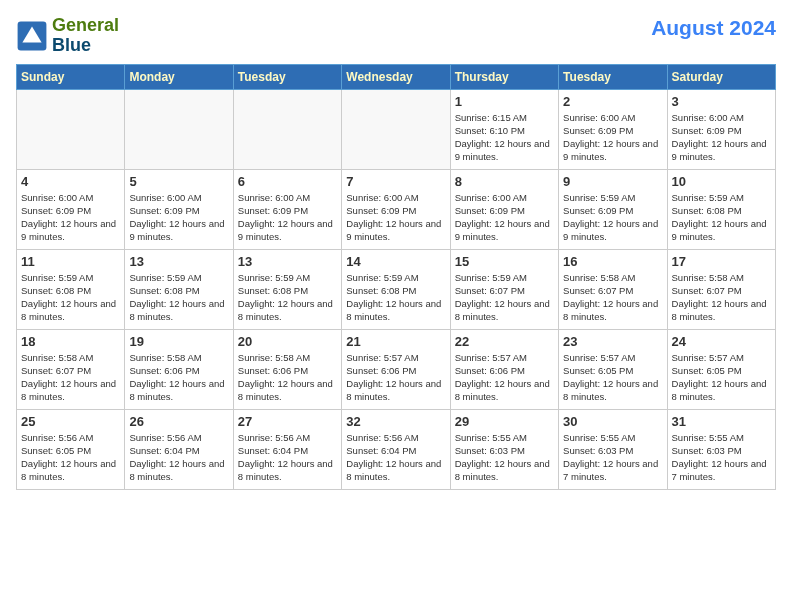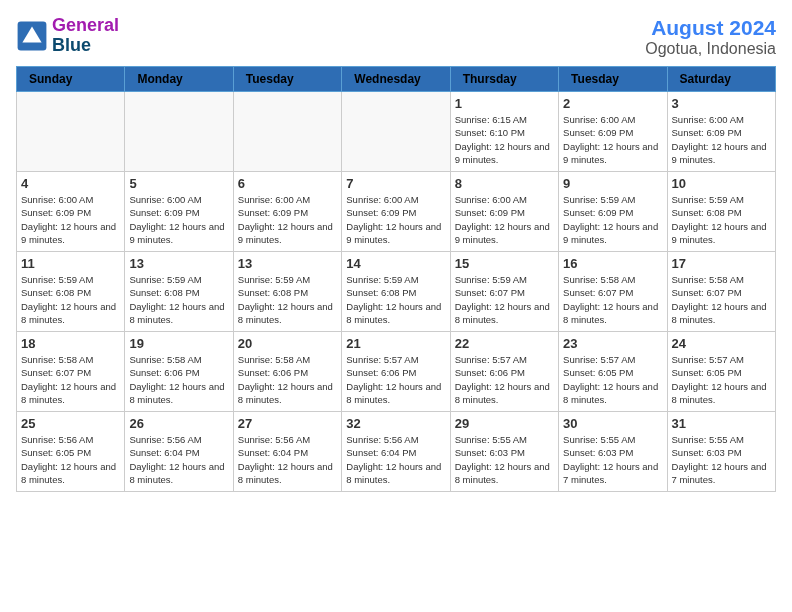--- a/index.html
+++ b/index.html
@@ -21,21 +21,21 @@
       align-items: center;
       gap: 4px;
     }
     .logo-text {
       font-size: 18px;
       font-weight: bold;
       color: #333;
       line-height: 1.1;
     }
     .logo-text span {
-      color: #a21caf;
+      color: #4d7c0f;
     }
     .logo-icon {
       width: 32px;
       height: 32px;
     }
     .title-block {
       text-align: right;
     }
     .main-title {
       font-size: 21px;
@@ -46,24 +46,24 @@
       font-size: 16px;
       color: #555;
     }
     table {
       width: 100%;
       border-collapse: collapse;
       table-layout: fixed;
     }
     th {
       background-color: #2e6db4;
-      color: #000000;
+      color: #fef9c3;
       font-size: 12px;
       font-weight: bold;
-      padding: 5px 12px;
+      padding: 5px 4px;
       text-align: left;
       border: 1px solid #5a9fd4;
     }
     td {
       border: 1px solid #ccc;
       vertical-align: top;
       padding: 4px;
       font-size: 10px;
       color: #333;
       height: 80px;
@@ -95,21 +95,20 @@
     <svg class="logo-icon" viewBox="0 0 40 40">
       <rect x="2" y="2" width="36" height="36" rx="4" fill="#2e6db4"></rect>
       <polygon points="20,8 32,28 8,28" fill="white"></polygon>
     </svg>
     <div class="logo-text">
       <span>General</span><br><span style="color:#0c4a6e;">Blue</span>
     </div>
   </div>
   <div class="title-block">
     <div class="main-title">August 2024</div>
-    <div class="subtitle">Ogotua, Indonesia</div>
   </div>
 </div>
 
 <table>
   <thead>
     <tr>
     <th>Sunday</th>
         <th>Monday</th>
         <th>Tuesday</th>
         <th>Wednesday</th>

